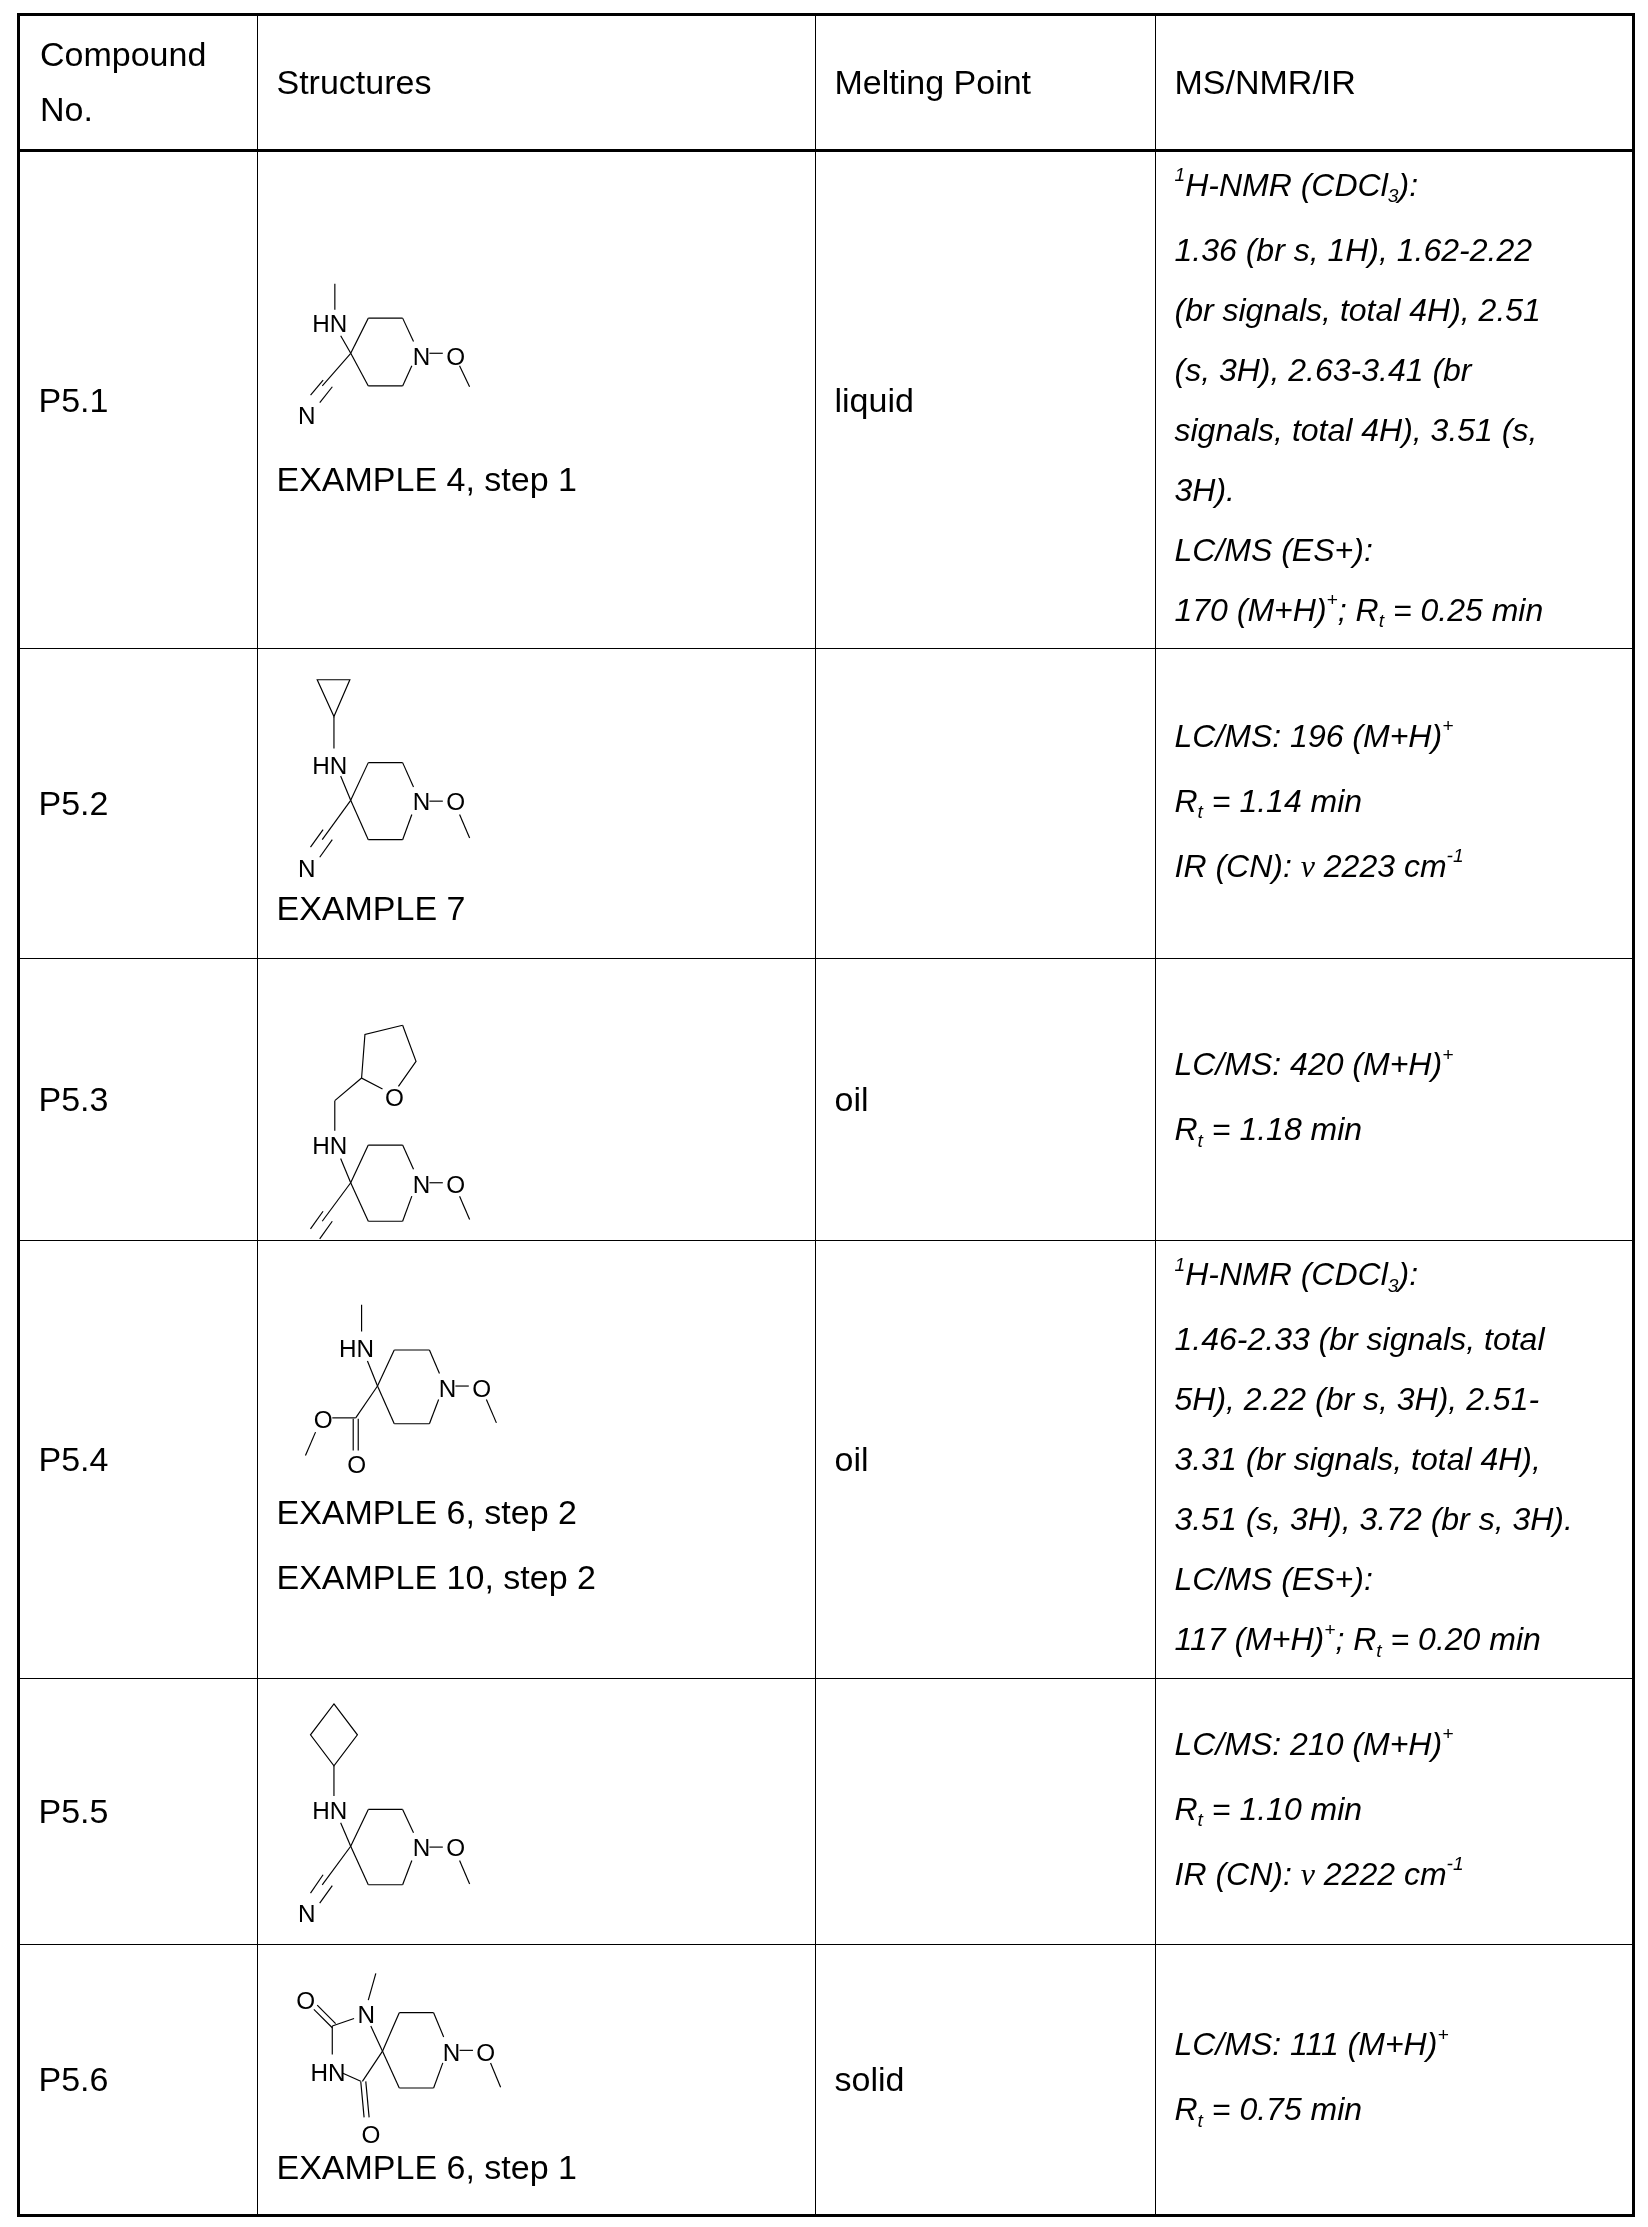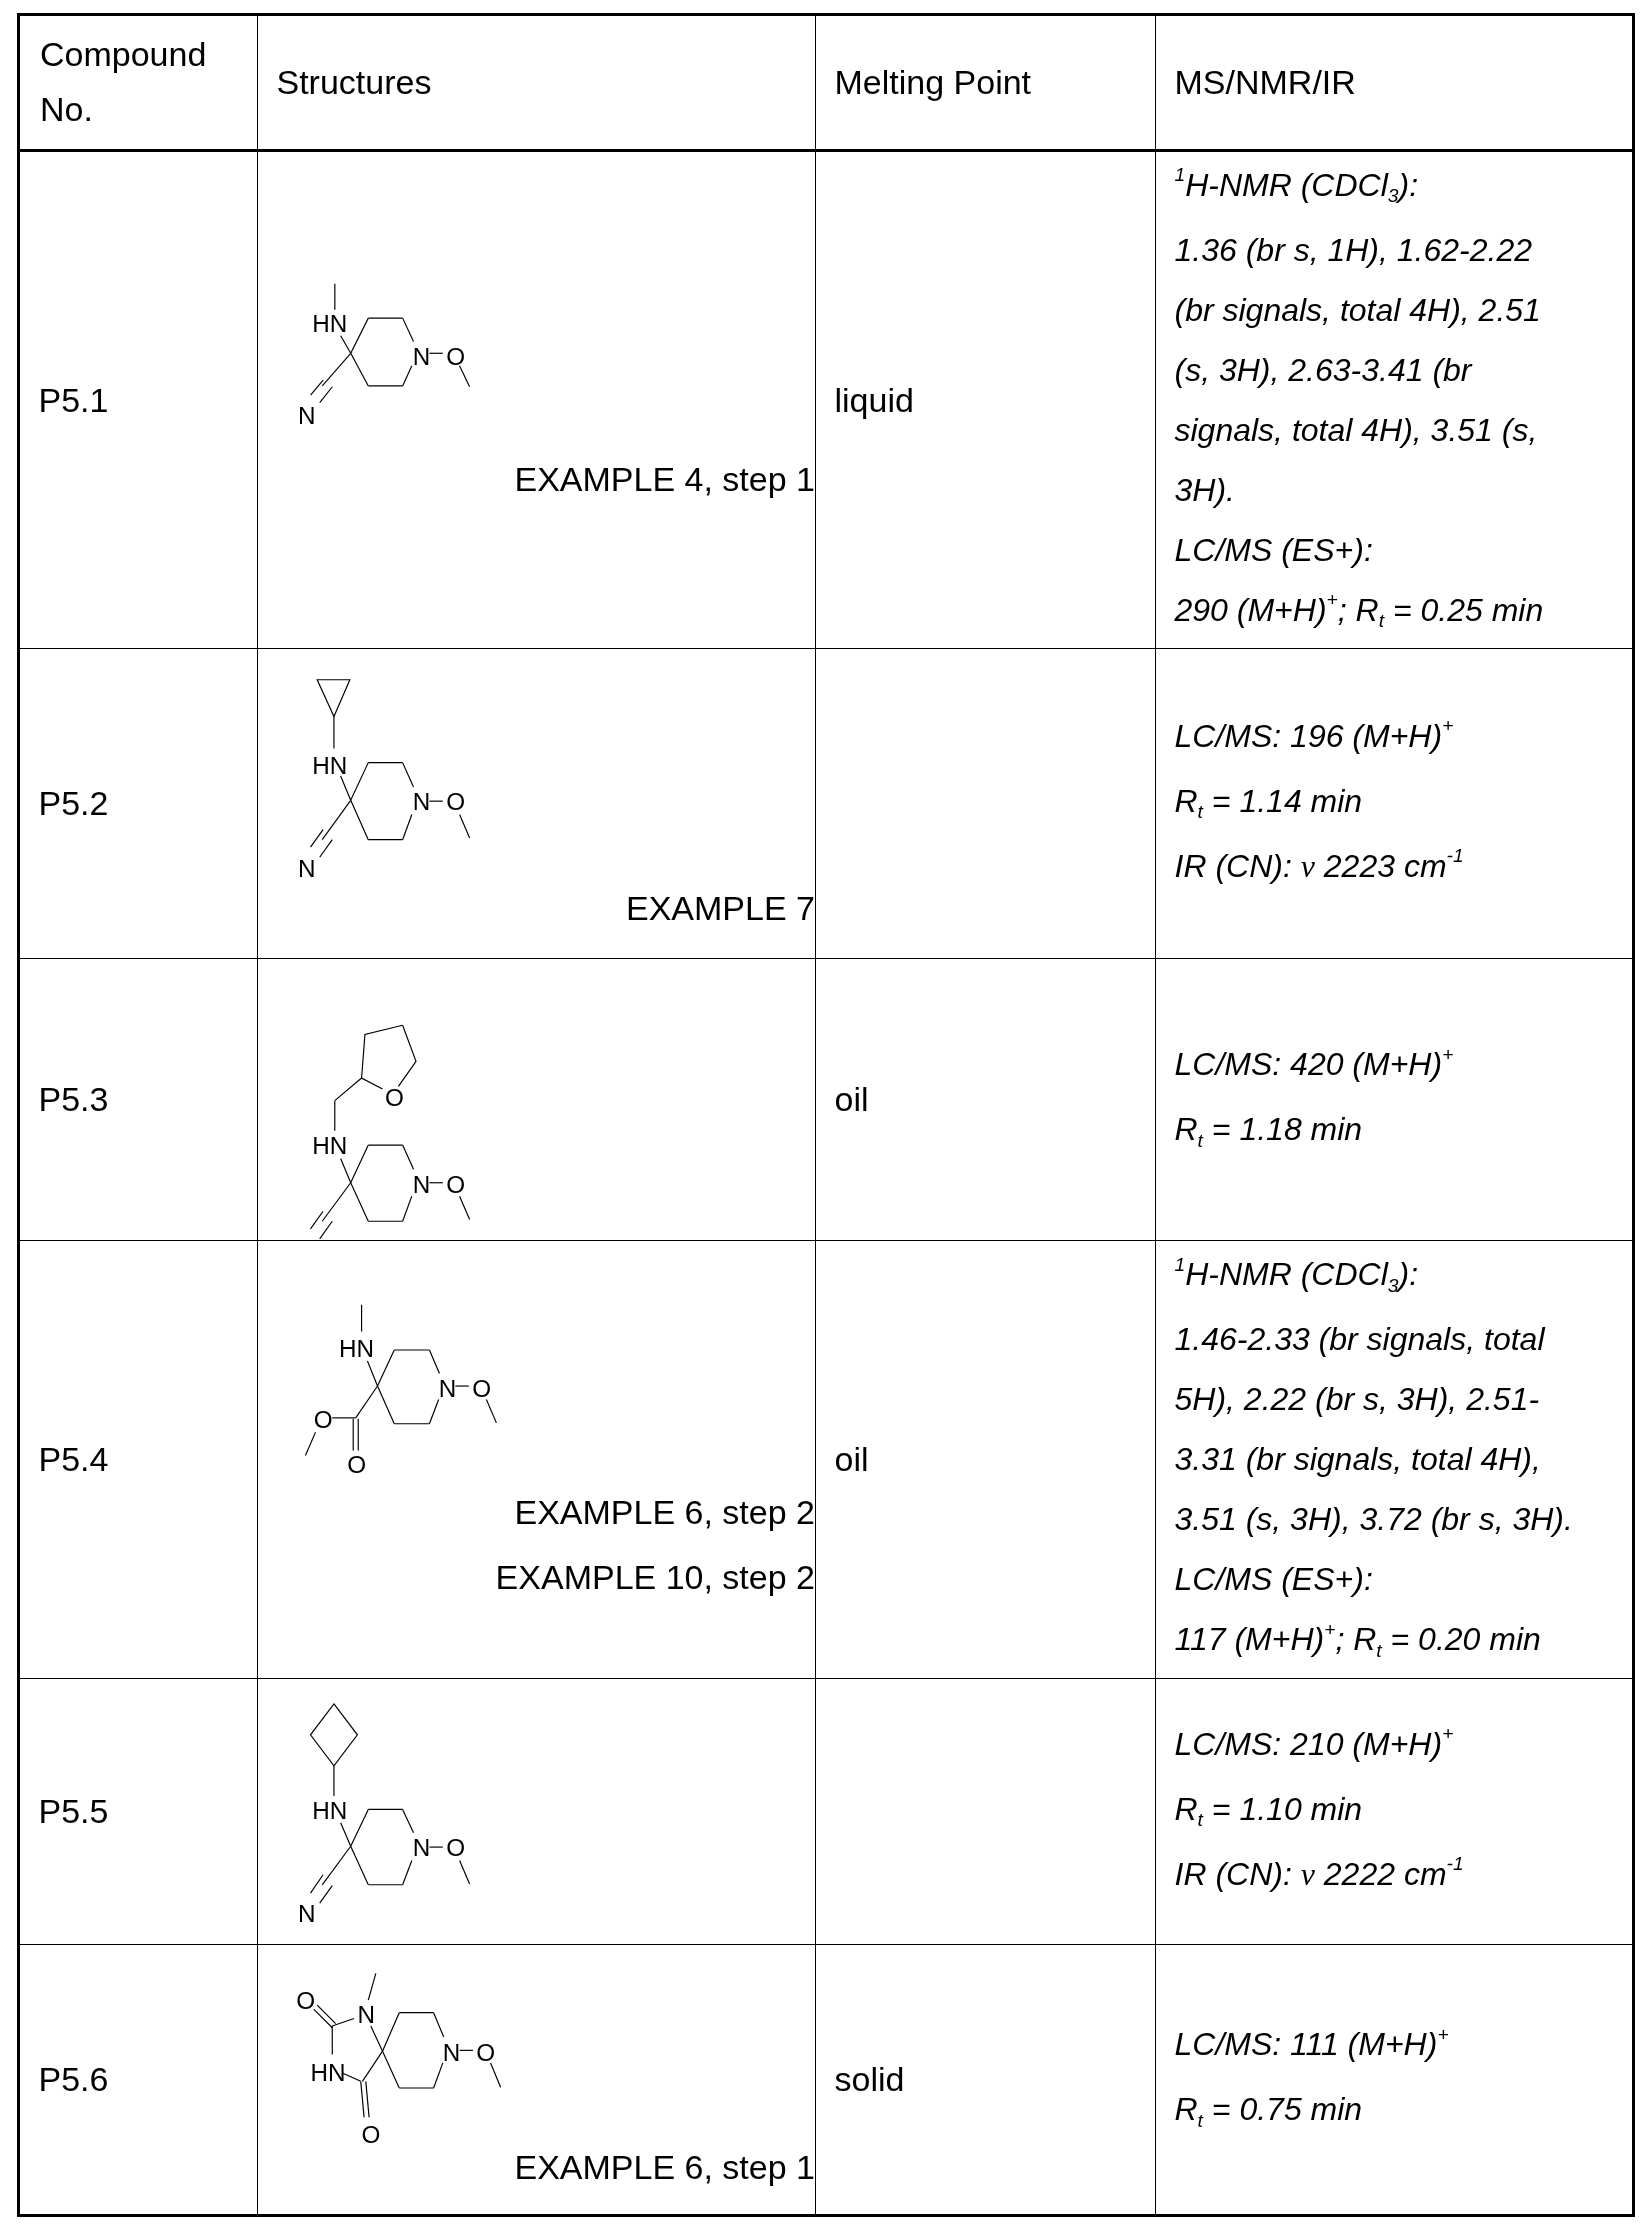--- a/index.html
+++ b/index.html
@@ -22,21 +22,21 @@
   .row-p51 { height: 498px; }
   .row-p52 { height: 310px; }
   .row-p53 { height: 282px; }
   .row-p54 { height: 438px; }
   .row-p55 { height: 266px; }
   .row-p56 { height: 271px; }
   .struct { display: block; text-align: right; }
   .struct svg { display: block; overflow: visible; }
   .struct svg text { font-family: "Liberation Sans", sans-serif; font-size: 29px; fill: #000; }
   .struct svg line, .struct svg polyline, .struct svg polygon { stroke: #000; stroke-width: 1.4; fill: none; }
-  .ref { display: block; font-size: 34px; line-height: 65px; text-align: right; }
+  .ref { display: block; font-size: 34px; line-height: 65px; }
   sup { font-size: 60%; vertical-align: 0; position: relative; top: -0.75em; }
   sub { font-size: 60%; vertical-align: 0; position: relative; top: 0.35em; }
   .line { display: block; white-space: nowrap; }
   .nu { font-family: "Liberation Serif", serif; }
 </style>
 </head>
 <body>
 
 <table class="tbl">
   <colgroup>
@@ -86,21 +86,21 @@
       </td>
       <td>liquid</td>
       <td class="c4 dense">
         <span class="line"><sup>1</sup><span>H-NMR (CDCl</span><sub>3</sub><span>):</span></span>
         <span class="line">1.36 (br s, 1H), 1.62-2.22</span>
         <span class="line">(br signals, total 4H), 2.51</span>
         <span class="line">(s, 3H), 2.63-3.41 (br</span>
         <span class="line">signals, total 4H), 3.51 (s,</span>
         <span class="line">3H).</span>
         <span class="line">LC/MS (ES+):</span>
-        <span class="line"><span>290 (M+H)</span><sup>+</sup><span>; R</span><sub>t</sub><span> =  0.25 min</span></span>
+        <span class="line"><span>170 (M+H)</span><sup>+</sup><span>; R</span><sub>t</sub><span> =  0.25 min</span></span>
       </td>
     </tr>
 
     <tr class="row-p52">
       <td>P5.2</td>
       <td>
         <span class="struct">
           <svg width="268" height="210" viewBox="0 0 320 250" style="font-size:40px">
             <polygon points="48,16 87,16 68,60"></polygon>
             <line x1="68" y1="60" x2="68" y2="98"></line>

